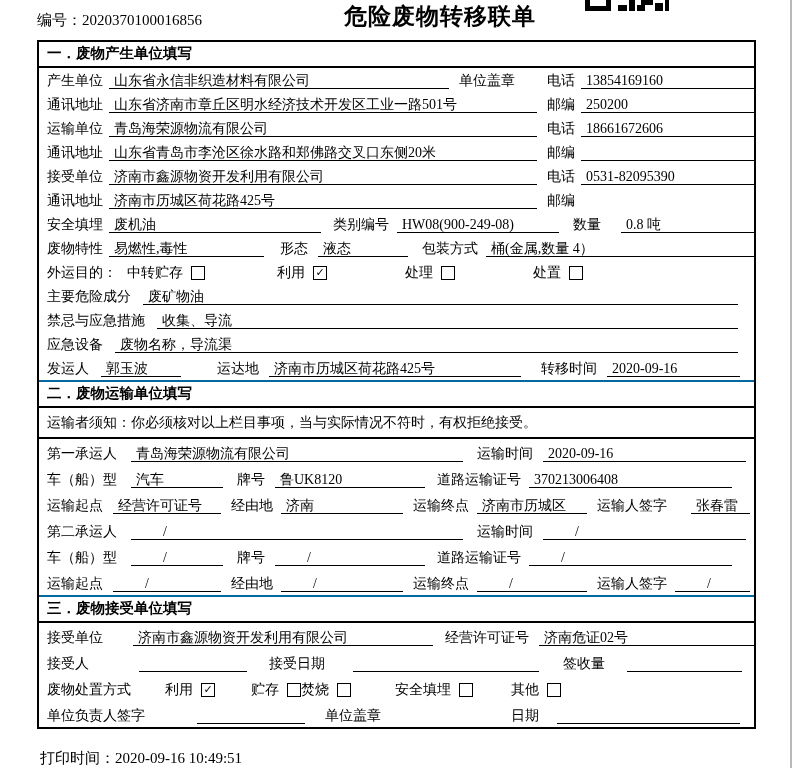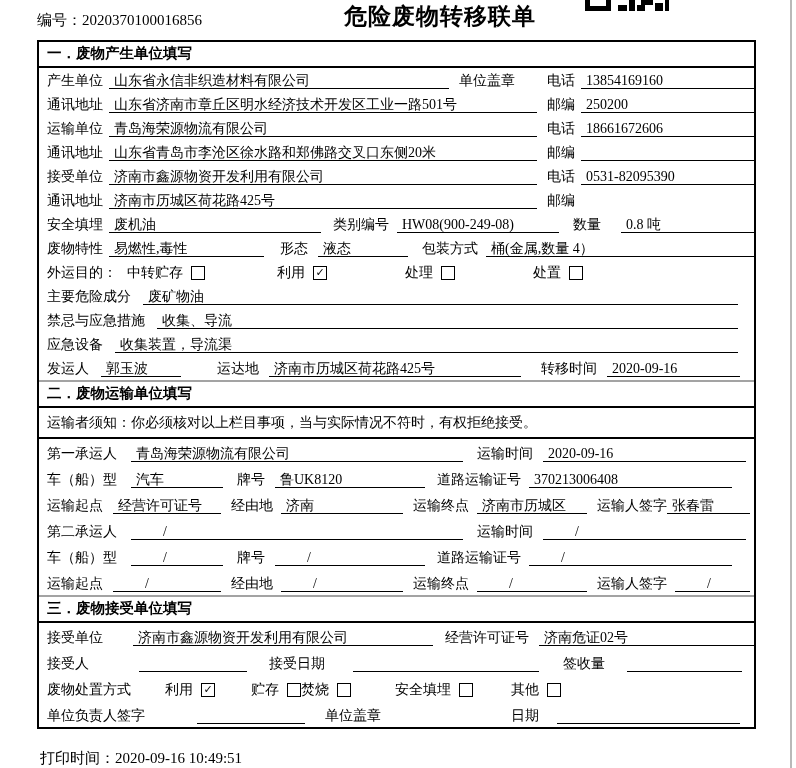--- a/index.html
+++ b/index.html
@@ -16,21 +16,21 @@
                 font-family:"Liberation Sans","DejaVu Sans",sans-serif; }
   .qr { position:absolute; left:585px; top:0; }
 
   .form-table { position:absolute; left:37px; top:40px; width:719px; border:2px solid #000; box-sizing:border-box; background:#fff; }
 
   .sec-title {
     height:21px; line-height:21px; padding:1px 8px 2px 8px;
     font-weight:bold; font-size:14.5px; border-bottom:2px solid #000;
     font-family:"Liberation Sans","DejaVu Sans",sans-serif;
   }
-  .bt { border-top:2px solid #a3a3a3; }
+  .bt { border-top:2px solid #0369a1; }
   .notice { height:29px; line-height:29px; padding:0 8px; border-bottom:2px solid #000; white-space:nowrap; }
 
   .row { display:flex; align-items:flex-end; height:24px; padding:0 0 3px 8px; box-sizing:border-box; }
   .s2 .row, .s3 .row { height:26px; }
   .lgroup { display:flex; align-items:flex-end; width:500px; }
 
   .lbl { white-space:nowrap; line-height:17px; }
   .u   { border-bottom:1px solid #000; height:17px; line-height:17px; padding-left:5px;
          white-space:nowrap; box-sizing:border-box; overflow:visible; }
   .grow { flex:1; }
@@ -156,21 +156,21 @@
       <span class="u grow" style="margin-left:12px;margin-right:16px">废矿物油</span>
     </div>
 
     <div class="row">
       <span class="lbl">禁忌与应急措施</span>
       <span class="u grow" style="margin-left:12px;margin-right:16px">收集、导流</span>
     </div>
 
     <div class="row">
       <span class="lbl">应急设备</span>
-      <span class="u grow" style="margin-left:12px;margin-right:16px">收集装置，导流渠</span>
+      <span class="u grow" style="margin-left:12px;margin-right:16px">废物名称，导流渠</span>
     </div>
 
     <div class="row">
       <span class="lbl">发运人</span>
       <span class="u" style="width:80px;margin-left:12px">郭玉波</span>
       <span class="lbl" style="margin-left:36px">运达地</span>
       <span class="u" style="width:252px;margin-left:10px">济南市历城区荷花路425号</span>
       <span class="lbl" style="margin-left:20px">转移时间</span>
       <span class="u grow" style="margin-left:10px;margin-right:14px">2020-09-16</span>
     </div>
@@ -197,21 +197,21 @@
     </div>
 
     <div class="row">
       <span class="lbl" style="width:58px">运输起点</span>
       <span class="u" style="width:108px;margin-left:8px">经营许可证号</span>
       <span class="lbl" style="margin-left:10px">经由地</span>
       <span class="u" style="width:122px;margin-left:8px">济南</span>
       <span class="lbl" style="margin-left:10px">运输终点</span>
       <span class="u" style="width:110px;margin-left:8px">济南市历城区</span>
       <span class="lbl" style="margin-left:10px">运输人签字</span>
-      <span class="u grow" style="margin-left:0;margin-right:4px">张春雷</span>
+      <span class="u grow" style="margin-left:24px;margin-right:4px">张春雷</span>
     </div>
 
     <div class="row">
       <span class="lbl" style="width:78px">第二承运人</span>
       <span class="u slash" style="width:332px;margin-left:6px">/</span>
       <span class="lbl" style="margin-left:14px">运输时间</span>
       <span class="u grow slash" style="margin-left:10px;margin-right:8px">/</span>
     </div>
 
     <div class="row">

